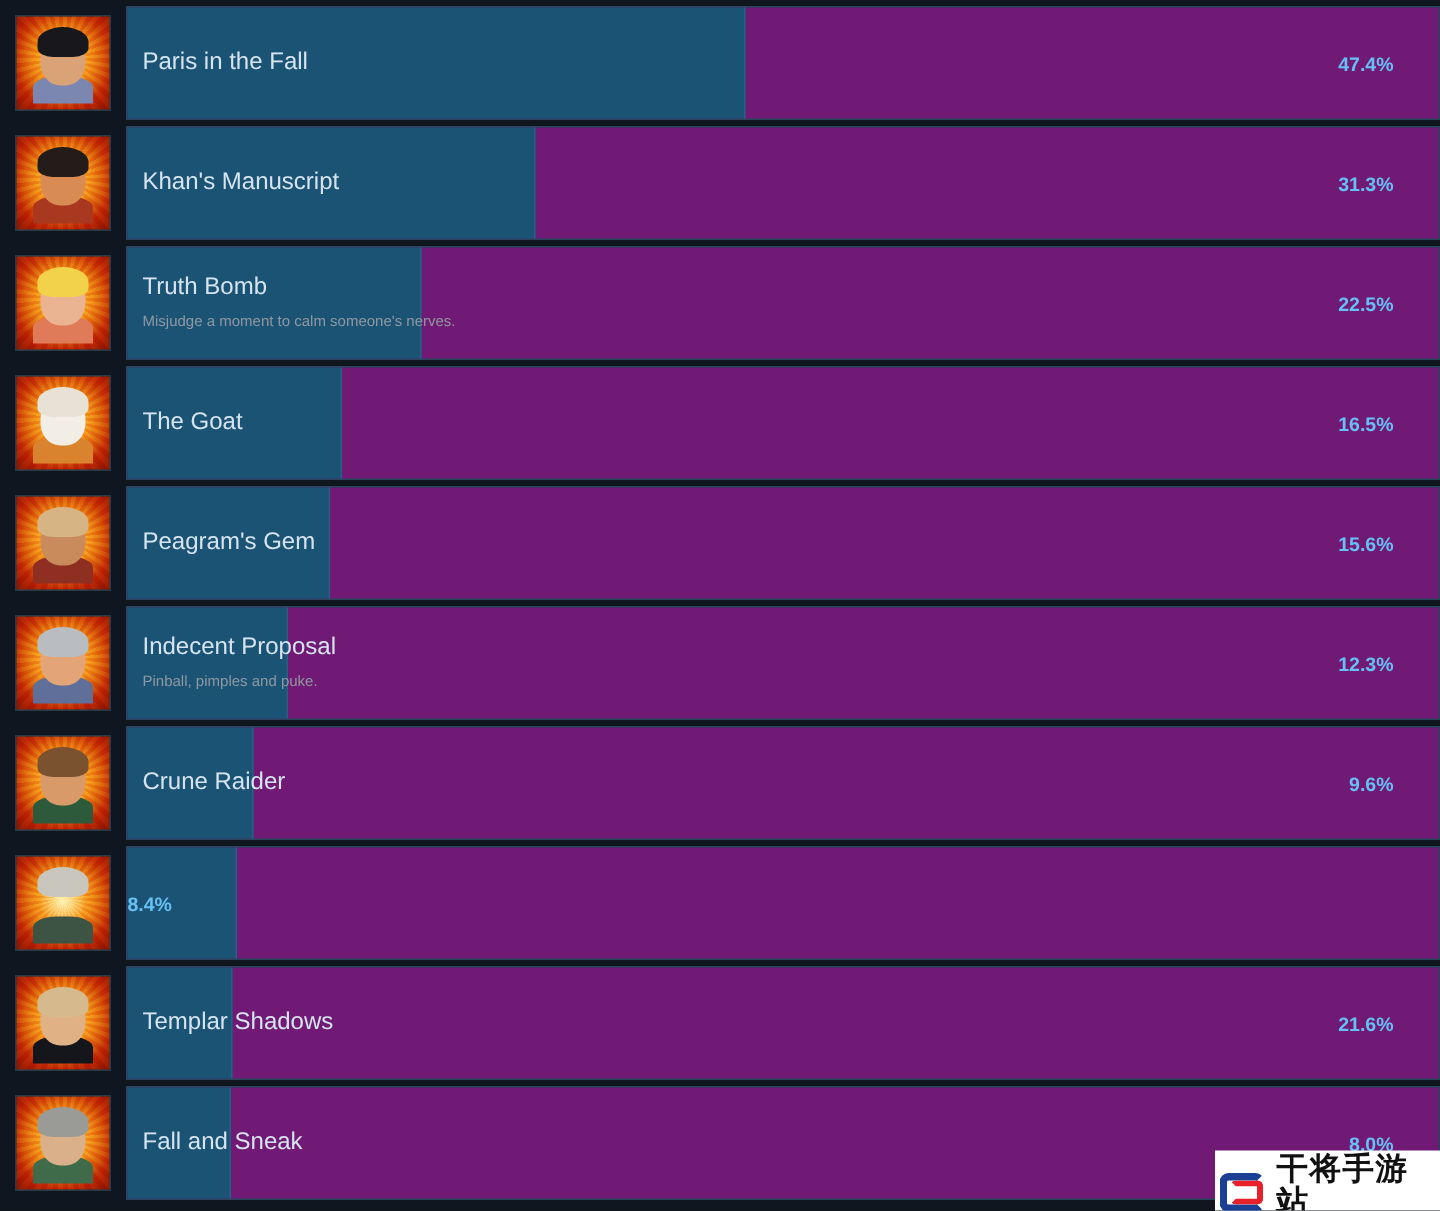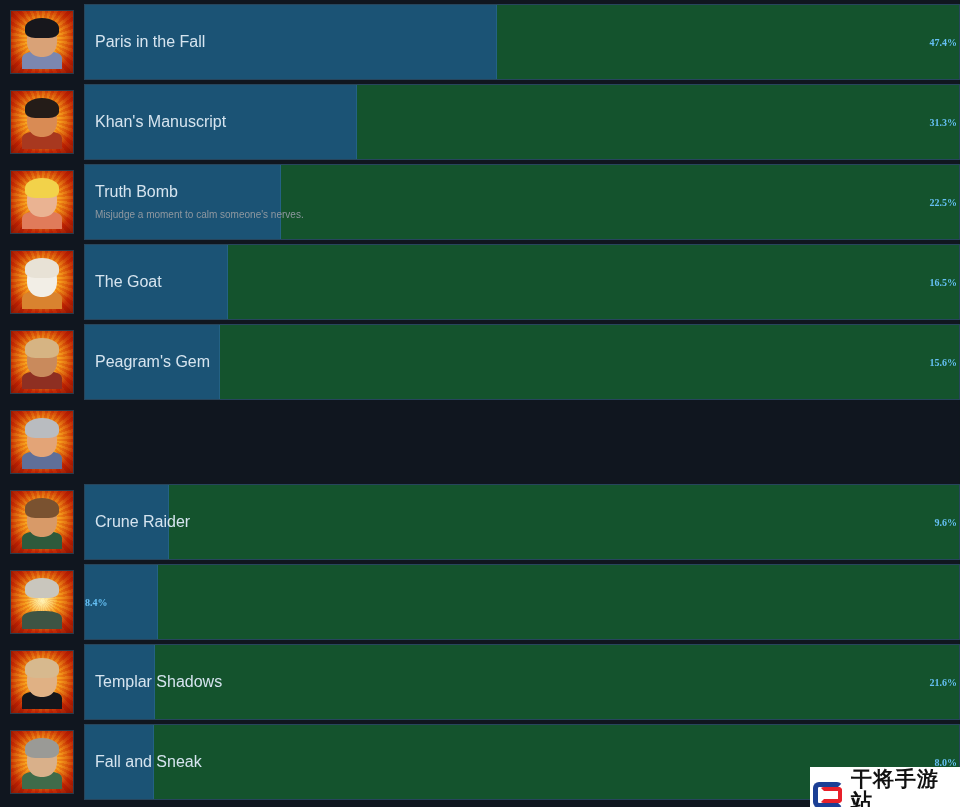--- a/index.html
+++ b/index.html
@@ -65,21 +65,21 @@
   .p-body {
     position: absolute; left: 50%; bottom: 0;
     transform: translateX(-50%);
     width: 40px; height: 18px;
     border-radius: 40% 40% 0 0;
   }
 
   .bar-cell {
     flex: 1;
     position: relative;
-    background: #14532d;
+    background: #701a75;
     border: 1px solid #27455c;
     display: flex;
     align-items: center;
   }
   .bar-fill {
     position: absolute;
     left: 0; top: 0; bottom: 0;
     background: #1b5375;
     border-right: 1px solid #246184;
   }
@@ -100,25 +100,24 @@
     color: #8f98a0;
     font-size: 10px;
     line-height: 15px;
     margin-top: 5px;
     white-space: nowrap;
   }
   .ach-pct {
     position: relative;
     z-index: 2;
     color: #66c0f4;
-    font-size: 10px;
+    font-size: 13px;
     font-weight: bold;
-    padding-right: 2px;
+    padding-right: 30px;
     white-space: nowrap;
-    font-family: Liberation Serif, serif;
   }
 
   #watermark {
     position: absolute;
     right: 0; bottom: 0;
     width: 155px; height: 52px;
     z-index: 20;
     pointer-events: none;
   }
   .wm-box {
@@ -270,20 +269,28 @@
         <div class="icon-cell">
           <div class="ach-icon">
             <div class="burst"></div>
             <div class="portrait">
               <div class="p-body" style="background:#5f6f99"></div>
               <div class="p-head" style="background:#e3a477"></div>
               <div class="p-hair" style="background:#b9bcc0"></div>
             </div>
           </div>
         </div>
+        <div class="bar-cell">
+          <div class="bar-fill" style="width:107px"></div>
+          <div class="bar-text">
+            <div class="ach-name">Indecent Proposal</div>
+            <div class="ach-desc">Pinball, pimples and puke.</div>
+          </div>
+          <div class="ach-pct">12.3%</div>
+        </div>
       </div>
       <div class="ach-row">
         <div class="icon-cell">
           <div class="ach-icon">
             <div class="burst"></div>
             <div class="portrait">
               <div class="p-body" style="background:#2e5a3c"></div>
               <div class="p-head" style="background:#d89a68"></div>
               <div class="p-hair" style="background:#7a5230"></div>
             </div>

